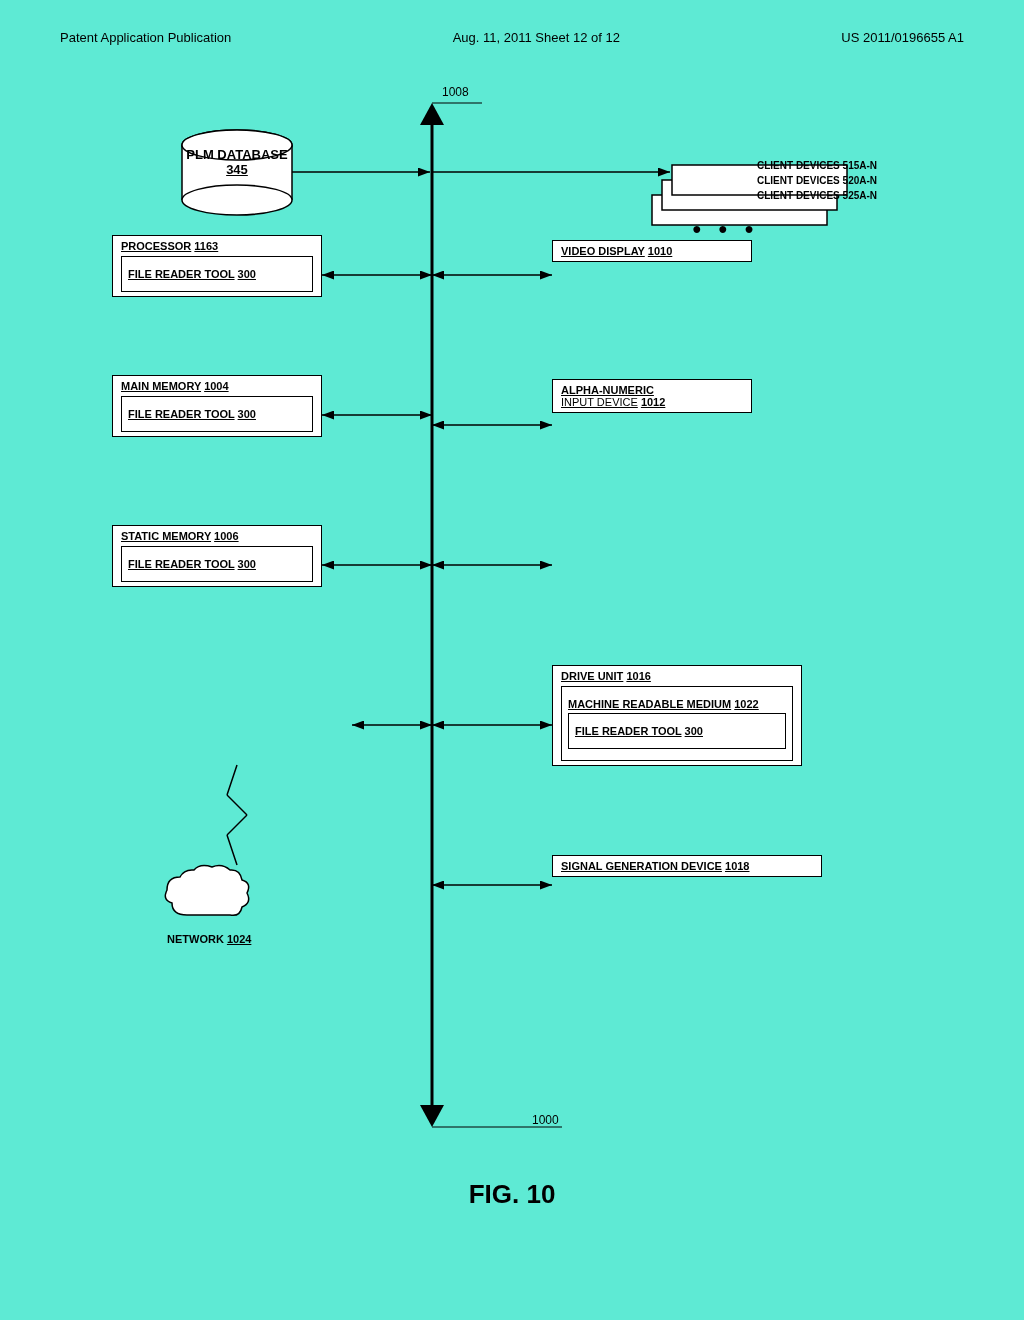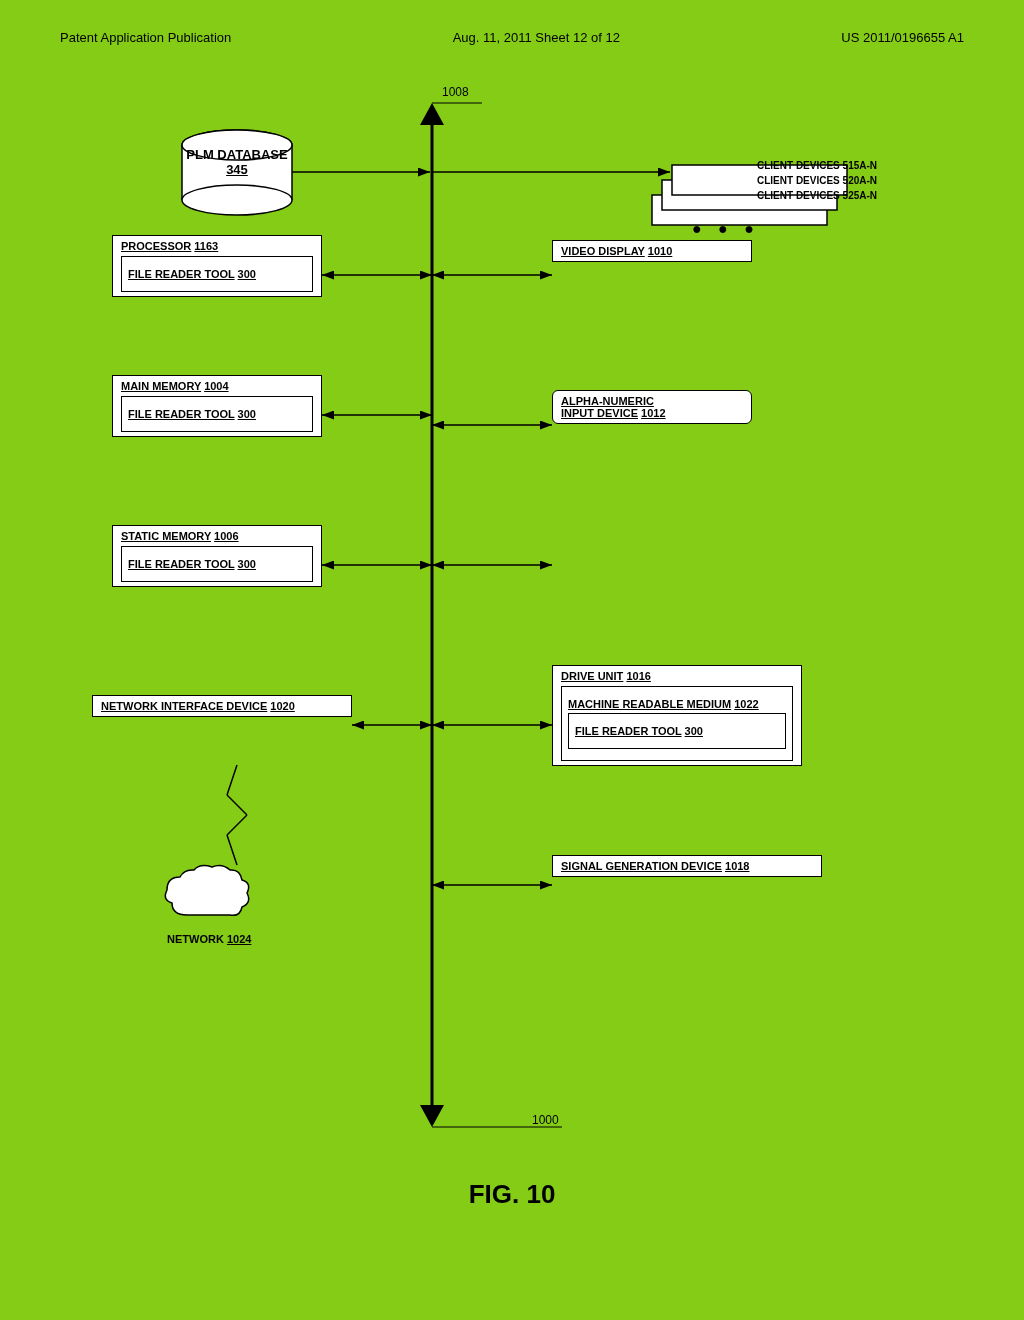--- a/index.html
+++ b/index.html
@@ -8,21 +8,21 @@
       font-family: Arial, Helvetica, sans-serif;
       width: 1024px;
       min-height: 1320px;
       position: relative;
       overflow: hidden;
     }
 
     .page {
       width: 1024px;
       min-height: 1320px;
-      background: #84cc16;
+      background: #5eead4;
       position: relative;
       padding: 20px 40px;
     }
 
     .header {
       display: flex;
       justify-content: space-between;
       align-items: flex-start;
       padding: 10px 20px 0 20px;
       font-size: 13px;
@@ -191,26 +191,20 @@
     <div class="box" style="left:50px; top:460px; width:210px;">
       <div class="title">
         <span style="font-weight:bold;">STATIC MEMORY</span>
         <span> </span><span style="text-decoration:underline; font-weight:bold;">1006</span>
       </div>
       <div class="inner-box">
         <span>FILE READER TOOL</span> <span style="text-decoration:underline;">300</span>
       </div>
     </div>
 
-    <div class="box" style="left:30px; top:630px; width:260px;">
-      <div class="title">
-        <span style="font-weight:bold;">NETWORK INTERFACE DEVICE</span>
-        <span> </span><span style="text-decoration:underline; font-weight:bold;">1020</span>
-      </div>
-    </div>
 
     <div style="position:absolute; top:828px; left:105px; text-align:center; font-size:11px; font-weight:bold; z-index:2;margin-top:40px;">
       <div><span>NETWORK</span> <span style="text-decoration:underline;">1024</span></div>
     </div>
 
     <div style="position:absolute; top:95px; left:695px; font-size:10px; font-weight:bold; white-space:nowrap;">
       <span>CLIENT DEVICES 515A-N</span>
     </div>
     <div style="position:absolute; top:110px; left:695px; font-size:10px; font-weight:bold; white-space:nowrap;">
       <span>CLIENT DEVICES 520A-N</span>
@@ -221,24 +215,24 @@
 
     <div style="position:absolute; top:155px; left:630px; font-size:16px; letter-spacing:6px;">● ● ●</div>
 
     <div class="box" style="left:490px; top:175px; width:200px;">
       <div class="title">
         <span style="font-weight:bold;text-align:center;">VIDEO DISPLAY</span>
         <span> </span><span style="text-decoration:underline; font-weight:bold;">1010</span>
       </div>
     </div>
 
-    <div class="box" style="left:490px; top:325px; width:200px;border-radius:6px;">
+    <div class="box" style="left:490px; top:314px; width:200px;">
       <div class="title">
         <span style="font-weight:bold;">ALPHA-NUMERIC</span><br>
-        <span style="font-weight:bold;">INPUT DEVICE</span>
+        <span style="font-weight:normal;">INPUT DEVICE</span>
         <span> </span><span style="text-decoration:underline; font-weight:bold;">1012</span>
       </div>
     </div>
 
 
     <div class="box" style="left:490px; top:600px; width:250px;">
       <div class="title">
         <span style="font-weight:bold;">DRIVE UNIT</span>
         <span> </span><span style="text-decoration:underline; font-weight:bold;">1016</span>
       </div>

